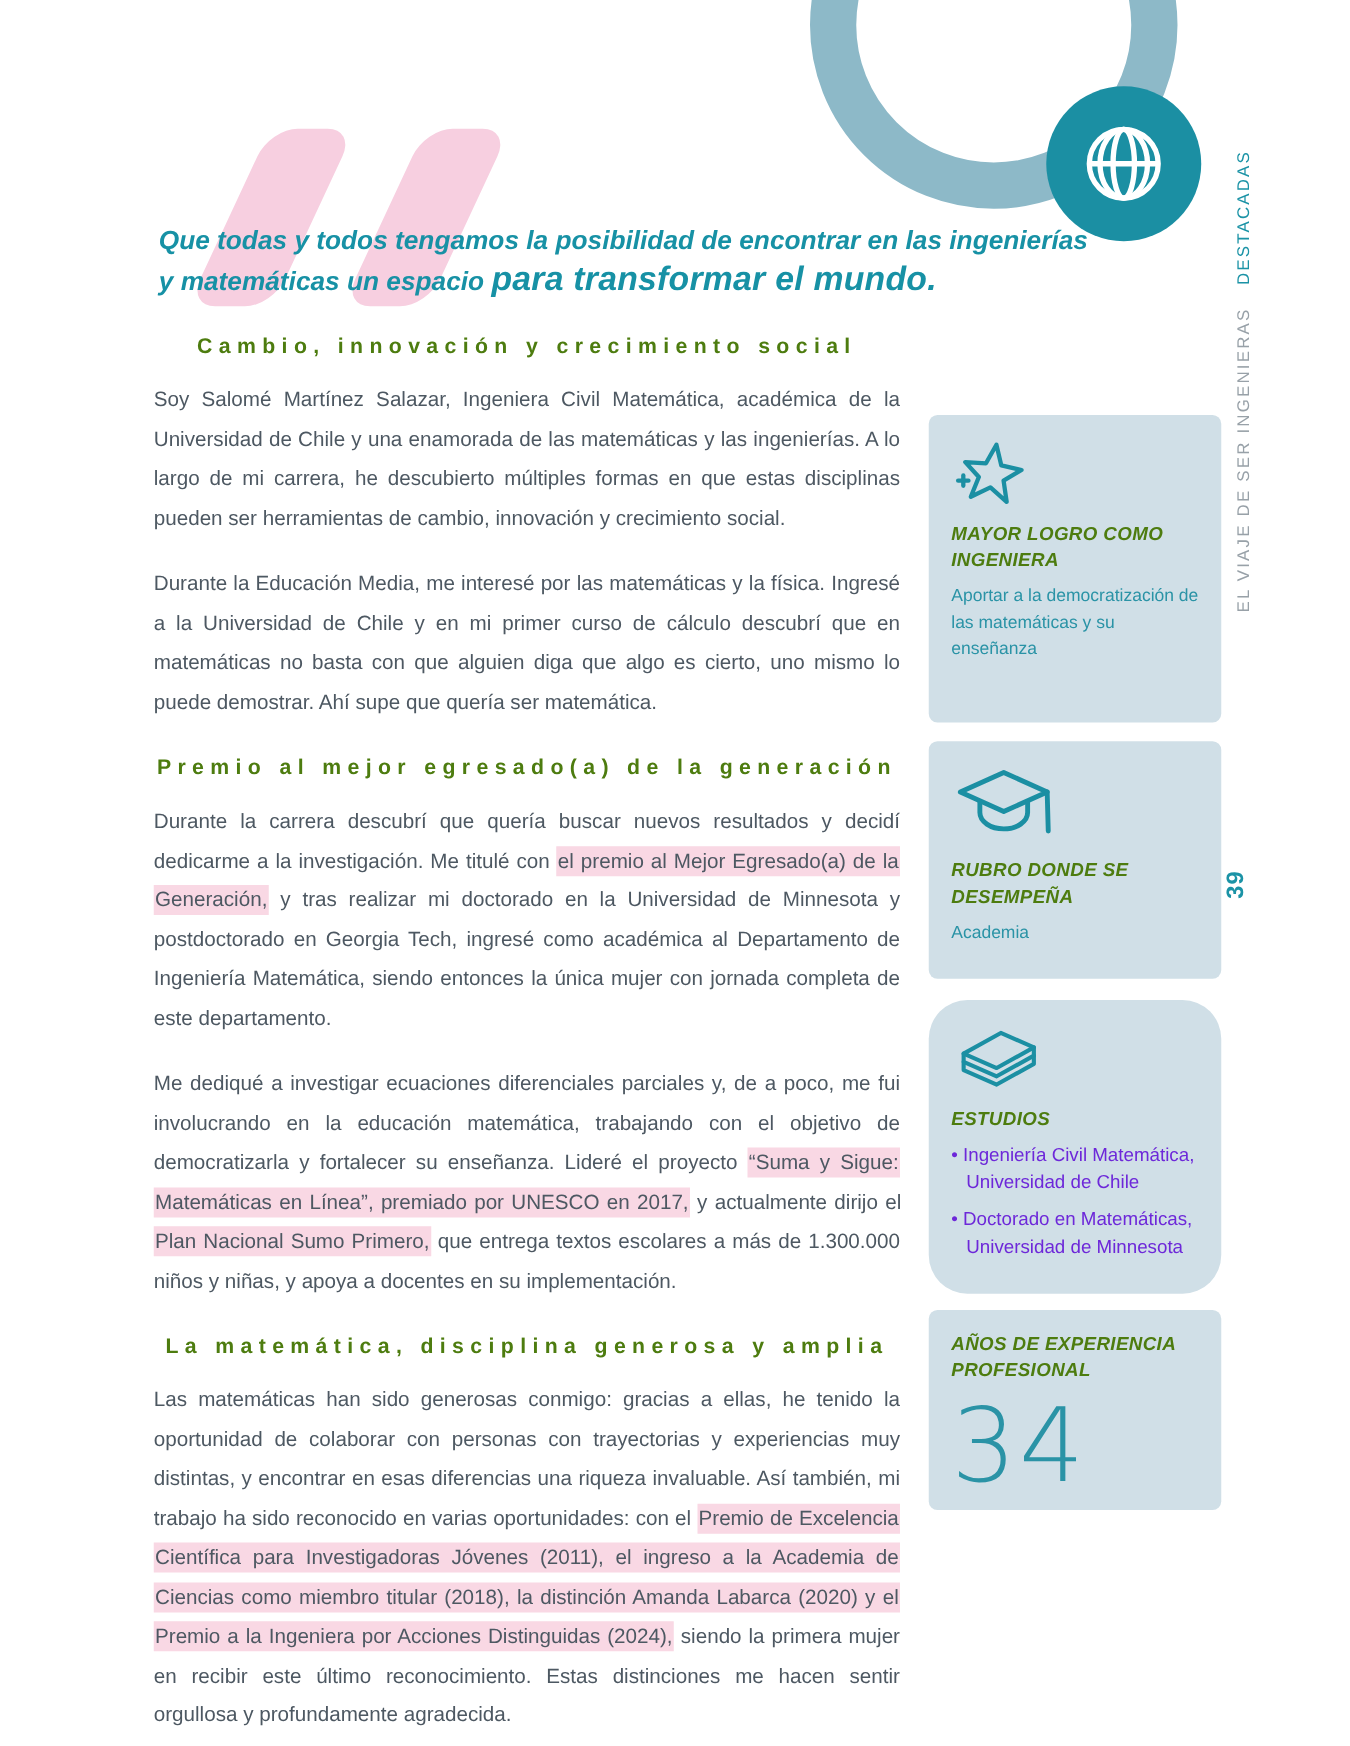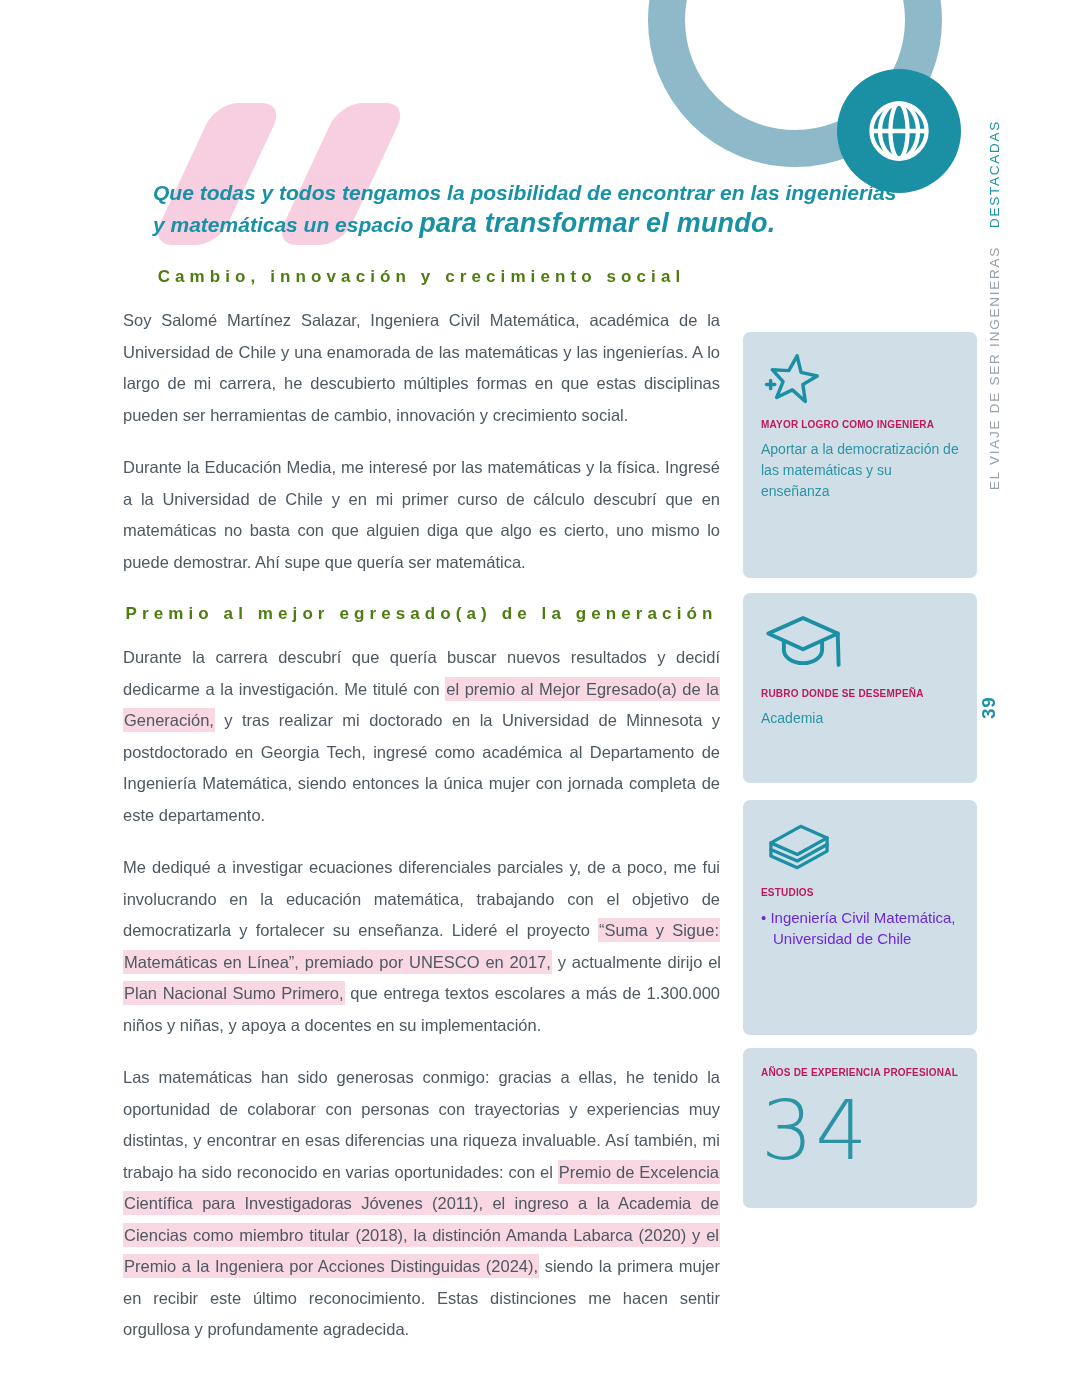--- a/index.html
+++ b/index.html
@@ -19,55 +19,55 @@
   .quote-bars{position:absolute;left:75px;top:103px;width:330px;height:142px;}
   .qbar{
     position:absolute;top:0;width:68px;height:142px;background:#f7cfe0;border-radius:22px;
     transform:skewX(-25deg);transform-origin:left bottom;
   }
   .qbar.b1{left:75px;}
   .qbar.b2{left:199px;}
   
   .quote{
     position:absolute;left:127px;top:178px;width:760px;z-index:2;
-    color:#1791a5;font-style:italic;font-weight:bold;font-size:21px;line-height:30px;margin-left:26px;
+    color:#1791a5;font-style:italic;font-weight:bold;font-size:21px;line-height:30px;
   }
   .quote .big{font-size:27px;font-weight:800;letter-spacing:.2px;}
   
   .main-col{position:absolute;left:123px;top:267px;width:597px;}
   .sec-heading{
     text-align:center;color:#4d7c0f;font-size:17px;font-weight:700;
     letter-spacing:.30em;margin:26px 0 18px;
   }
   .sec-heading.first{margin-top:0;}
   .main-col p{
     margin:0 0 21px;font-size:16.5px;line-height:31.5px;text-align:justify;color:#4d5862;
   }
   .hl{background:#f9d8e4;padding:3px 1px;box-decoration-break:clone;-webkit-box-decoration-break:clone;}
   
   .card{
     position:absolute;left:743px;width:234px;background:#d0dfe7;border-radius:7px;
     box-sizing:border-box;padding:18px 18px;
   }
   .card-icon{margin-bottom:10px;}
   .card-title{
-    color:#be185d;font-weight:bold;font-size:10px;line-height:1.38;letter-spacing:.02em;
-    margin:0 0 7px;text-transform:uppercase;
+    color:#4d7c0f;font-weight:bold;font-size:15px;line-height:1.38;letter-spacing:.02em;
+    margin:0 0 7px;text-transform:uppercase;font-style:italic;
   }
   .card-body{color:#2a93a6;font-size:14px;line-height:1.5;}
   .card-list{list-style:none;margin:4px 0 0;padding:0;color:#6d28d9;font-size:15px;line-height:1.42;}
   .card-list li{padding-left:12px;text-indent:-12px;margin-bottom:9px;}
   .card-list li::before{content:"• ";}
   .big-number{
     color:#2a93a6;font-size:82px;font-weight:200;line-height:1;margin-top:10px;
     font-family:"DejaVu Sans",sans-serif;letter-spacing:2px;
   }
   .c1{top:332px;height:246px;}
   .c2{top:593px;height:190px;}
-  .c3{top:800px;height:235px;}
+  .c3{top:800px;height:235px;border-radius:31px;}
   .c4{top:1048px;height:160px;}
   
   .side-label{
     position:absolute;left:1002px;top:475px;transform:rotate(-90deg);transform-origin:left bottom;
     white-space:nowrap;font-size:13.5px;letter-spacing:.13em;color:#98a1a8;
   }
   .side-label .teal{color:#1b93a6;margin-left:18px;}
   .page-num{
     position:absolute;left:1000px;top:697px;transform:rotate(-90deg);transform-origin:left bottom;
     white-space:nowrap;color:#1b93a6;font-weight:bold;font-size:19px;letter-spacing:.04em;
@@ -102,20 +102,21 @@
 
   <div class="main-col">
     <div class="sec-heading first">Cambio, innovación y crecimiento social</div>
     <p><span>Soy Salomé Martínez Salazar, Ingeniera Civil Matemática, académica de la Universidad de Chile y una enamorada de las matemáticas y las ingenierías. A lo largo de mi carrera, he descubierto múltiples formas en que estas disciplinas pueden ser herramientas de cambio, innovación y crecimiento social.</span></p>
     <p><span>Durante la Educación Media, me interesé por las matemáticas y la física. Ingresé a la Universidad de Chile y en mi primer curso de cálculo descubrí que en matemáticas no basta con que alguien diga que algo es cierto, uno mismo lo puede demostrar. Ahí supe que quería ser matemática.</span></p>
 
     <div class="sec-heading">Premio al mejor egresado(a) de la generación</div>
     <p><span>Durante la carrera descubrí que quería buscar nuevos resultados y decidí dedicarme a la investigación. Me titulé con </span><span class="hl">el premio al Mejor Egresado(a) de la Generación,</span><span> y tras realizar mi doctorado en la Universidad de Minnesota y postdoctorado en Georgia Tech, ingresé como académica al Departamento de Ingeniería Matemática, siendo entonces la única mujer con jornada completa de este departamento.</span></p>
     <p><span>Me dediqué a investigar ecuaciones diferenciales parciales y, de a poco, me fui involucrando en la educación matemática, trabajando con el objetivo de democratizarla y fortalecer su enseñanza. Lideré el proyecto </span><span class="hl">“Suma y Sigue: Matemáticas en Línea”, premiado por UNESCO en 2017,</span><span> y actualmente dirijo el </span><span class="hl">Plan Nacional Sumo Primero,</span><span> que entrega textos escolares a más de 1.300.000 niños y niñas, y apoya a docentes en su implementación.</span></p>
 
+    <div class="sec-heading">La matemática, disciplina generosa y amplia</div>
     <p><span>Las matemáticas han sido generosas conmigo: gracias a ellas, he tenido la oportunidad de colaborar con personas con trayectorias y experiencias muy distintas, y encontrar en esas diferencias una riqueza invaluable. Así también, mi trabajo ha sido reconocido en varias oportunidades: con el </span><span class="hl">Premio de Excelencia Científica para Investigadoras Jóvenes (2011), el ingreso a la Academia de Ciencias como miembro titular (2018), la distinción Amanda Labarca (2020) y el Premio a la Ingeniera por Acciones Distinguidas (2024),</span><span> siendo la primera mujer en recibir este último reconocimiento. Estas distinciones me hacen sentir orgullosa y profundamente agradecida.</span></p>
 
   </div>
 
   <div class="card c1">
     <div class="card-icon">
       <svg width="62" height="58" viewBox="0 0 90 84" fill="none" stroke="#1b8fa3" stroke-width="5" stroke-linejoin="round" stroke-linecap="round">
         <g transform="rotate(8 48 40)">
           <path d="M48 8 L57 31 L81 33 L62 48 L69 72 L48 58 L27 72 L33 48 L15 33 L39 31 Z"></path>
         </g>
@@ -143,20 +144,21 @@
     <div class="card-icon">
       <svg width="76" height="58" viewBox="0 0 92 70" fill="none" stroke="#1b8fa3" stroke-width="4" stroke-linejoin="round" stroke-linecap="round">
         <path d="M12 30 L48 10 L80 24 L44 44 Z"></path>
         <path d="M12 30 L12 38 L44 52 L80 32 L80 24"></path>
         <path d="M12 38 L12 46 L44 60 L80 40 L80 32"></path>
       </svg>
     </div>
     <div class="card-title">ESTUDIOS</div>
     <ul class="card-list">
       <li>Ingeniería Civil Matemática, Universidad de Chile</li>
+      <li>Doctorado en Matemáticas, Universidad de Minnesota</li>
     </ul>
   </div>
 
   <div class="card c4">
     <div class="card-title">AÑOS DE EXPERIENCIA PROFESIONAL</div>
     <div class="big-number">34</div>
   </div>
 
   <div class="side-label"><span>EL VIAJE DE SER INGENIERAS</span><span class="teal">DESTACADAS</span></div>
   <div class="page-num">39</div>

